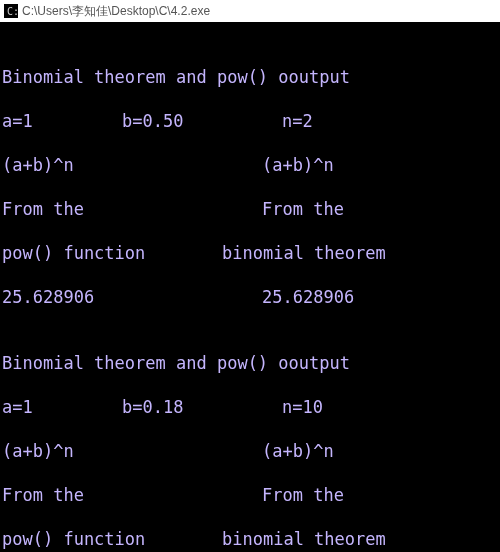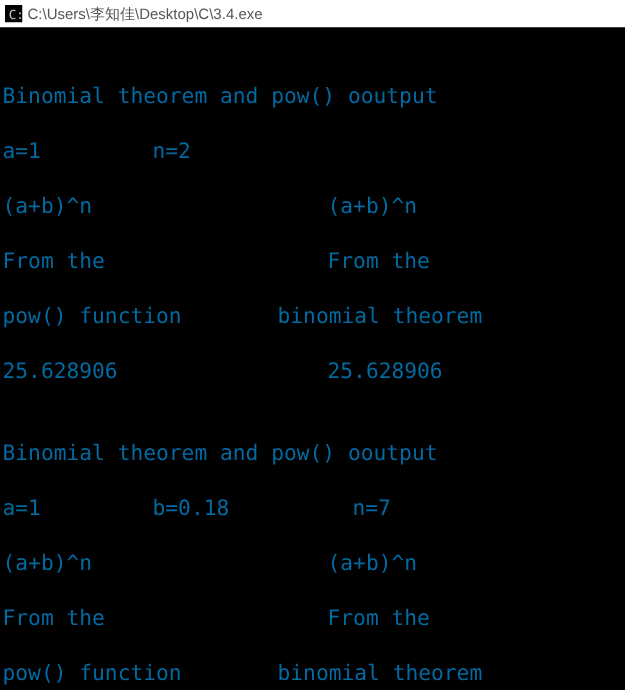--- a/index.html
+++ b/index.html
@@ -25,21 +25,21 @@
   .titlebar .icon {
     width: 14px;
     height: 14px;
     margin-right: 4px;
     display: inline-flex;
     align-items: center;
     justify-content: center;
   }
   .console {
     background: #000;
-    color: #0369a1;
+    color: #c4b5fd;
     font-size: 17px;
     line-height: 22px;
     padding: 0 2px;
     white-space: pre;
     box-sizing: border-box;
     width: 500px;
     height: 530px;
   }
   .row { display: flex; }
   .col { white-space: pre; }
@@ -47,34 +47,34 @@
 </head>
 <body>
 
 <div class="titlebar">
   <span class="icon">
     <svg width="14" height="14" viewBox="0 0 14 14">
       <rect x="0" y="0" width="14" height="14" fill="#000"></rect>
       <text x="3" y="11" font-size="10" fill="#ccc" font-family="monospace">C:</text>
     </svg>
   </span>
-  <span>C:\Users\李知佳\Desktop\C\3.4.exe</span>
+  <span>C:\Users\李知佳\Desktop\C\4.2.exe</span>
 </div>
 
 <div class="console">
 
 <div class="row"><span class="col">Binomial theorem and pow() ooutput</span></div>
-<div class="row"><span class="col" style="width:120px">a=1</span><span class="col">n=2</span></div>
+<div class="row"><span class="col" style="width:120px">a=1</span><span class="col" style="width:160px">b=0.50</span><span class="col">n=2</span></div>
 <div class="row"><span class="col" style="width:260px">(a+b)^n</span><span class="col">(a+b)^n</span></div>
 <div class="row"><span class="col" style="width:260px">From the</span><span class="col">From the</span></div>
 <div class="row"><span class="col" style="width:220px">pow() function</span><span class="col">binomial theorem</span></div>
 <div class="row"><span class="col" style="width:260px">25.628906</span><span class="col">25.628906</span></div>
 
 <div class="row"><span class="col">Binomial theorem and pow() ooutput</span></div>
-<div class="row"><span class="col" style="width:120px">a=1</span><span class="col" style="width:160px">b=0.18</span><span class="col">n=7</span></div>
+<div class="row"><span class="col" style="width:120px">a=1</span><span class="col" style="width:160px">b=0.18</span><span class="col">n=10</span></div>
 <div class="row"><span class="col" style="width:260px">(a+b)^n</span><span class="col">(a+b)^n</span></div>
 <div class="row"><span class="col" style="width:260px">From the</span><span class="col">From the</span></div>
 <div class="row"><span class="col" style="width:220px">pow() function</span><span class="col">binomial theorem</span></div>
 
 
 
 
 
 
 

